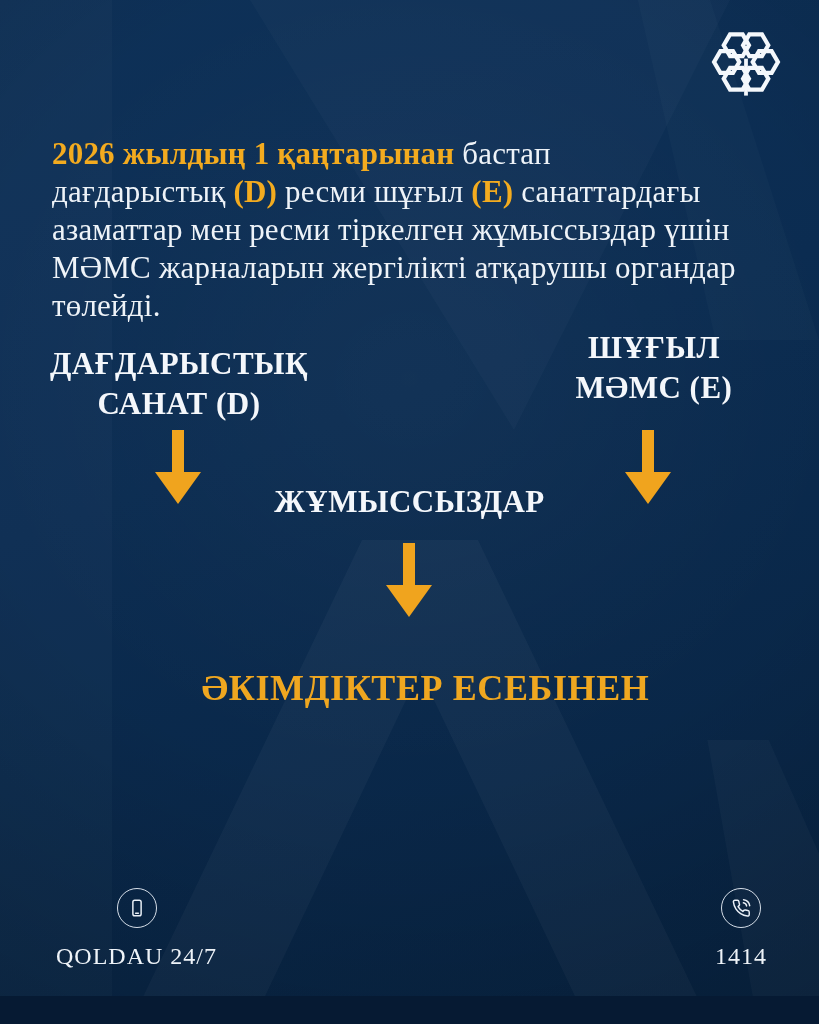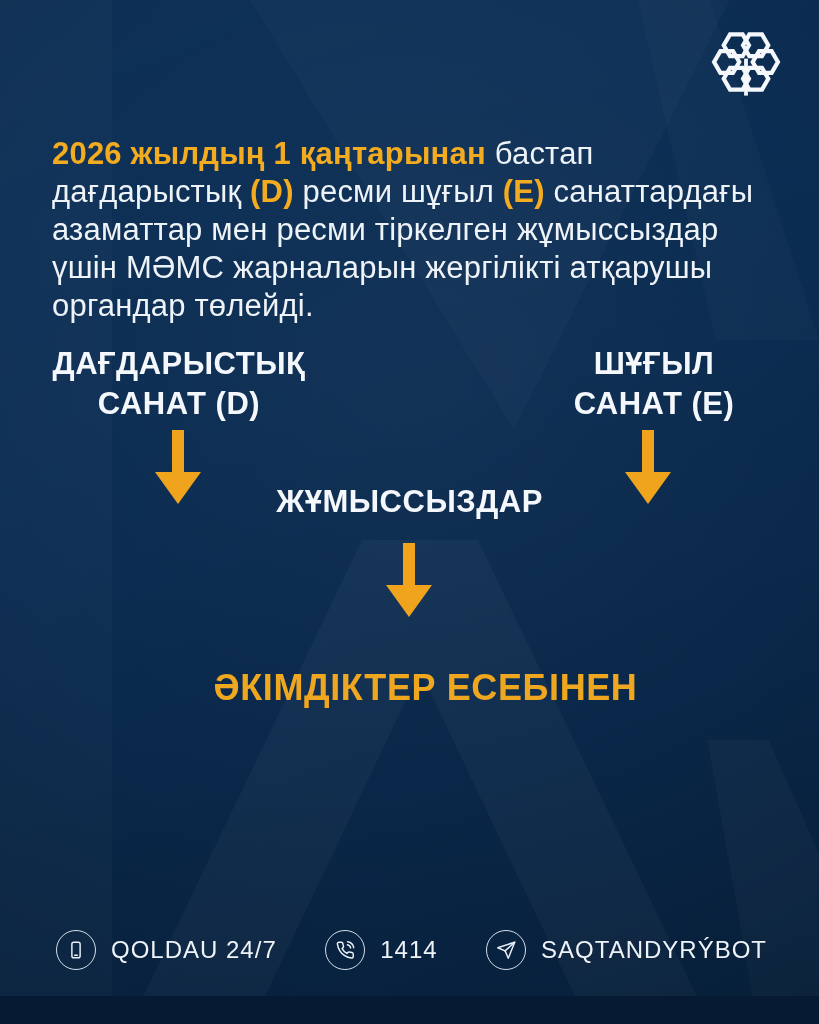--- a/index.html
+++ b/index.html
@@ -1,20 +1,20 @@
 <!DOCTYPE html>
 <html><head>
 <meta charset="utf-8">
 <style>
   html,body{margin:0;padding:0;background:#061a33;}
   .poster{
     position:relative;
     width:819px;height:996px;
     overflow:hidden;
-    font-family:Liberation Sans, sans-serif;
+    font-family:Liberation Serif, serif;
     background:linear-gradient(160deg,#0e3158 0%,#0b2c51 42%,#082341 100%);
     color:#eef3f8;
   }
   
   .bg{position:absolute;pointer-events:none;}
   .bg-band-left{left:0;top:0;width:112px;height:100%;background:rgba(255,255,255,.025);}
   .bg-tri-top{left:250px;top:0;width:480px;height:430px;
     clip-path:polygon(0 0,100% 0,55% 100%);background:rgba(255,255,255,.022);}
   .bg-chevron-big{left:130px;top:540px;width:580px;height:484px;
     clip-path:polygon(0 100%,40% 0,60% 0,100% 100%,79% 100%,50% 27%,21% 100%);
@@ -36,21 +36,21 @@
     color:#eef3f8;font-weight:normal;
   }
   .gold{color:#f3ab1f;font-weight:bold;}
 
   .category{
     position:absolute;text-align:center;
     font-weight:bold;font-size:31px;line-height:40px;
     color:#f4f7fb;letter-spacing:.5px;
   }
   .category-left{left:26px;top:344px;width:306px;}
-  .category-right{left:516px;top:344px;width:276px;}
+  .category-right{left:516px;top:328px;width:276px;}
 
   .arrow{position:absolute;width:46px;height:74px;}
   .arrow svg{display:block;width:100%;height:100%;}
   .arrow-left{left:155px;top:430px;}
   .arrow-right{left:625px;top:430px;}
   .arrow-mid{left:386px;top:543px;}
 
   .middle-label{
     position:absolute;left:0;top:484px;width:819px;text-align:center;
     font-weight:bold;font-size:31px;color:#f4f7fb;letter-spacing:.5px;
@@ -59,21 +59,21 @@
   .result{
     position:absolute;left:16px;top:665px;width:819px;text-align:center;
     font-weight:bold;font-size:36px;line-height:46px;
     color:#efa720;letter-spacing:.6px;
   }
 
   .footer{
     position:absolute;left:56px;right:52px;bottom:26px;
     display:flex;justify-content:space-between;align-items:center;
   }
-  .footer-item{display:flex;align-items:center;gap:15px;}
+  .footer-item{display:flex;align-items:center;gap:15px;flex-direction:column;}
   .footer-icon{
     width:38px;height:38px;border-radius:50%;
     border:1.6px solid rgba(235,242,249,.9);
     display:flex;align-items:center;justify-content:center;
     color:#eaf0f7;flex:0 0 auto;
   }
   .footer-icon svg{width:22px;height:22px;display:block;}
   .footer-label{
     font-size:24px;letter-spacing:1px;color:#eef3f8;white-space:nowrap;
   }
@@ -115,21 +115,21 @@
     <span>санаттардағы азаматтар мен ресми тіркелген жұмыссыздар үшін МӘМС жарналарын жергілікті атқарушы органдар төлейді.</span>
   </p>
 
   <div class="category category-left">
     <div>ДАҒДАРЫСТЫҚ</div>
     <div>САНАТ (D)</div>
   </div>
 
   <div class="category category-right">
     <div>ШҰҒЫЛ</div>
-    <div>САНАТ (E)</div>
+    <div>МӘМС (E)</div>
   </div>
 
   <div class="arrow arrow-left">
     <svg viewBox="0 0 46 74">
         <path d="M17 0 h12 v42 h17 L23 74 L0 42 h17 z" fill="#f0a41e"></path>
       </svg>
   </div>
   <div class="arrow arrow-right">
     <svg viewBox="0 0 46 74">
         <path d="M17 0 h12 v42 h17 L23 74 L0 42 h17 z" fill="#f0a41e"></path>
@@ -164,24 +164,15 @@
       <span class="footer-icon">
         <svg viewBox="0 0 24 24" fill="none" stroke="currentColor" stroke-width="1.6" stroke-linecap="round" stroke-linejoin="round">
           <path d="M21 16.5v2.6a1.7 1.7 0 0 1-1.9 1.7 17.2 17.2 0 0 1-7.5-2.7 17 17 0 0 1-5.2-5.2A17.2 17.2 0 0 1 3.7 5.4 1.7 1.7 0 0 1 5.4 3.5H8a1.7 1.7 0 0 1 1.7 1.5c.1.9.3 1.8.6 2.6a1.7 1.7 0 0 1-.4 1.8L8.8 10.5a13.8 13.8 0 0 0 5.2 5.2l1.1-1.1a1.7 1.7 0 0 1 1.8-.4c.8.3 1.7.5 2.6.6A1.7 1.7 0 0 1 21 16.5z"></path>
           <path d="M14.6 6.3a4.4 4.4 0 0 1 3.5 3.5"></path>
           <path d="M14.8 2.9a7.9 7.9 0 0 1 6.7 6.6"></path>
         </svg>
       </span>
       <span class="footer-label">1414</span>
     </div>
 
-    <div class="footer-item">
-      <span class="footer-icon">
-        <svg viewBox="0 0 24 24" fill="none" stroke="currentColor" stroke-width="1.6" stroke-linecap="round" stroke-linejoin="round">
-          <path d="M21.5 3.5 L11 13"></path>
-          <path d="M21.5 3.5 L14.5 21 L11 13 L3 9.5 Z"></path>
-        </svg>
-      </span>
-      <span class="footer-label">SAQTANDYRÝBOT</span>
-    </div>
 
   </div>
 </div>
 
 </body></html>

